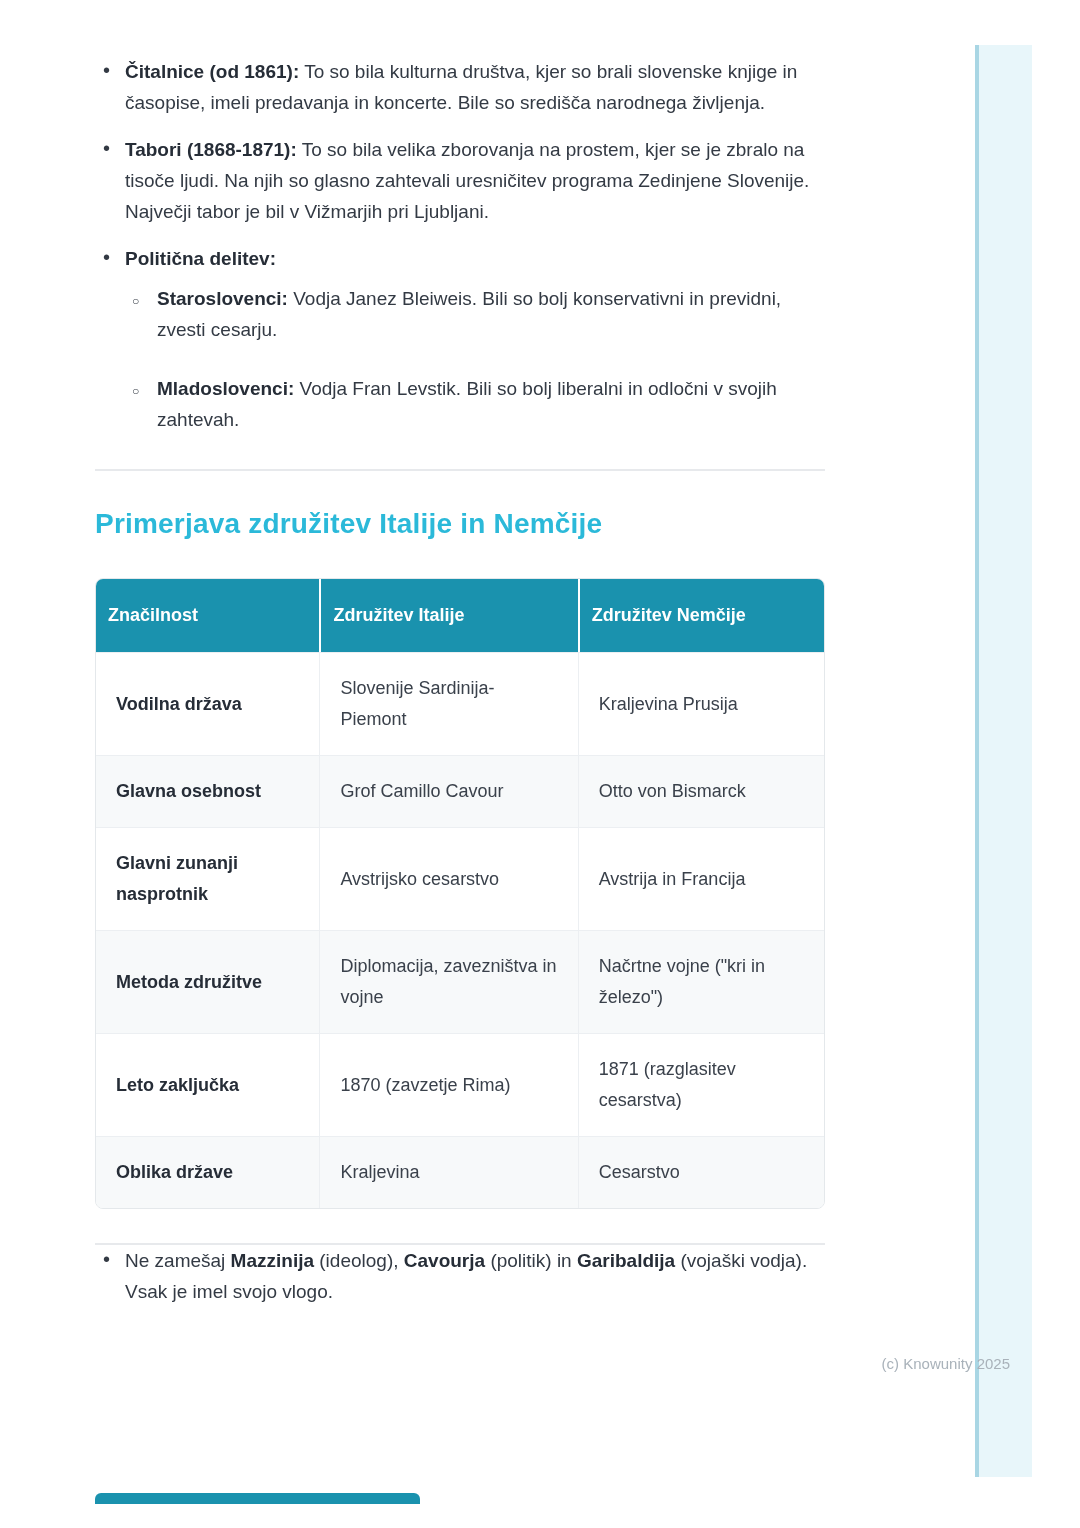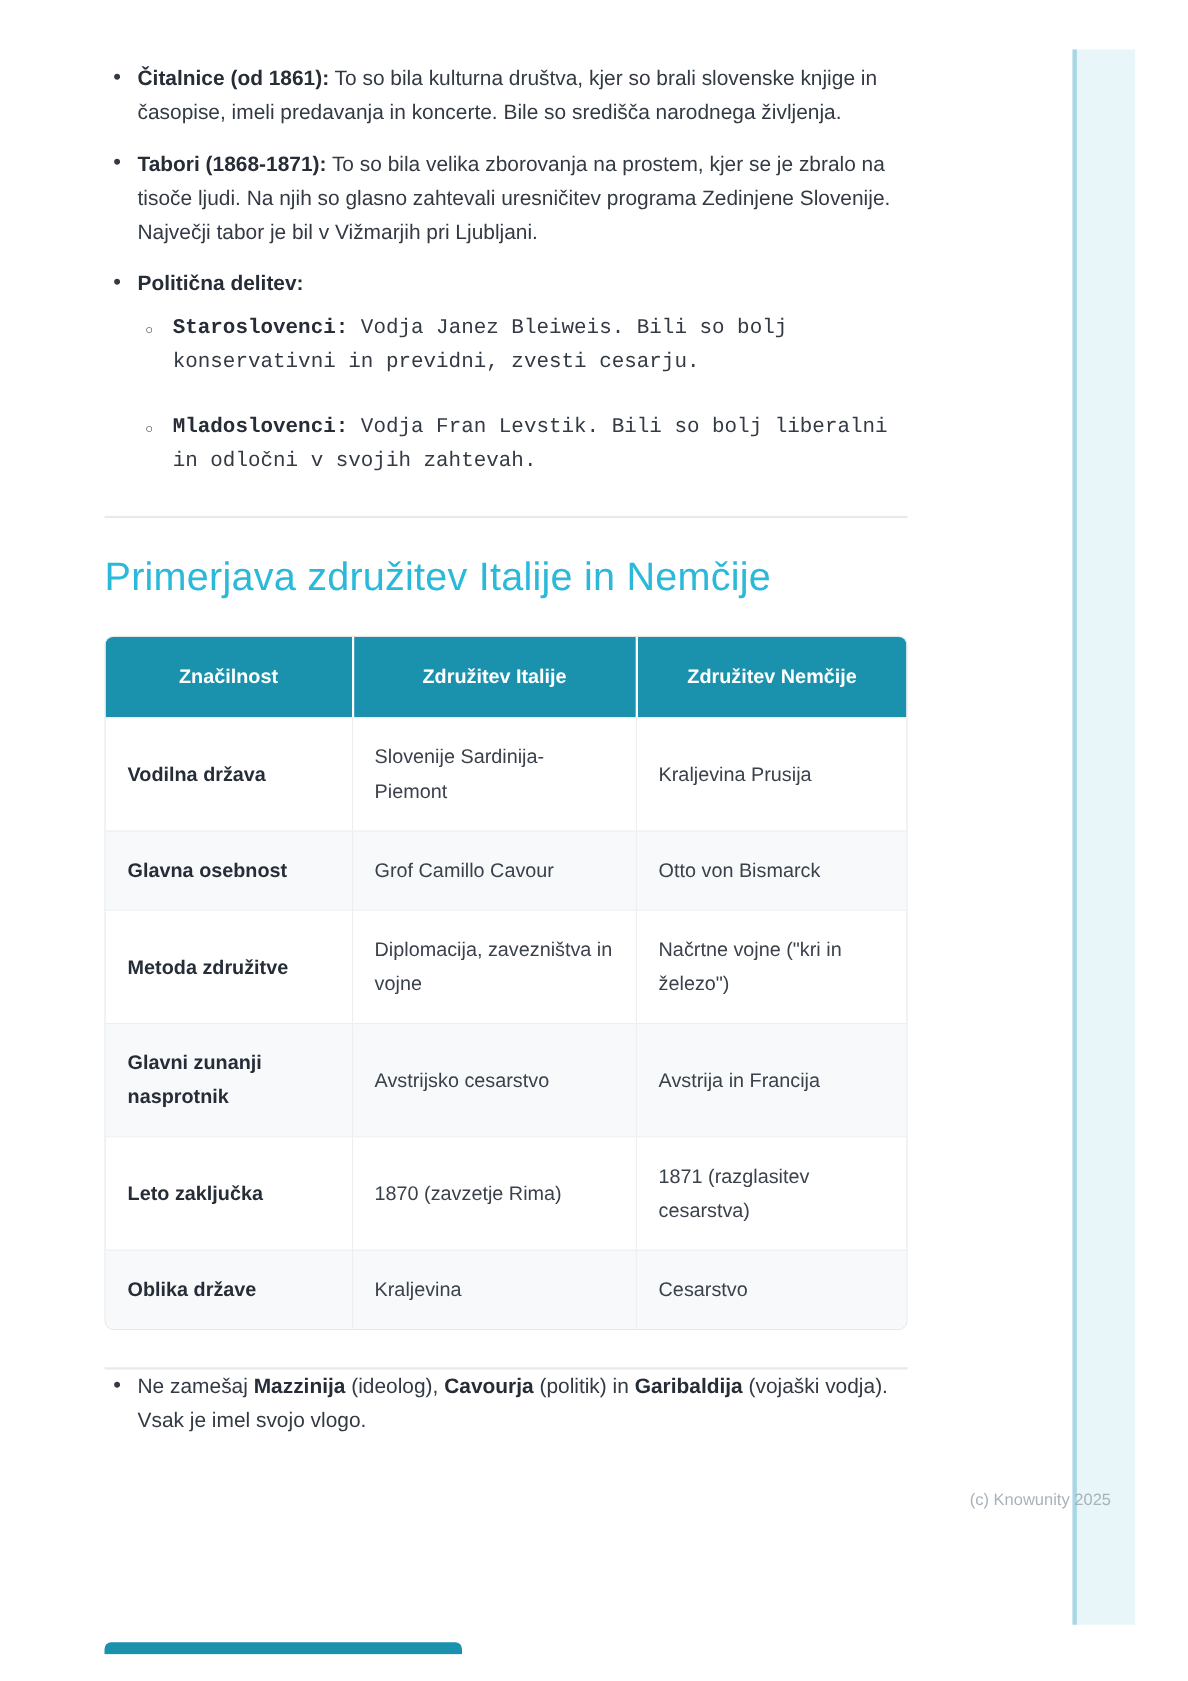--- a/index.html
+++ b/index.html
@@ -39,39 +39,39 @@
   b, th { color: #262d37; }
 
   ul.top-list { list-style: none; margin: 0; padding: 0; }
   li.top-item { position: relative; padding-left: 30px; margin-bottom: 16px; }
   li.top-item::before {
     content: "\2022";
     position: absolute; left: 8px; top: -1px;
     color: #333a44; font-size: 20px;
   }
 
-  ul.sub-list { list-style: none; margin: 9px 0 0 0; padding: 0; font-family: Liberation Mono, monospace; }
+  ul.sub-list { list-style: none; margin: 9px 0 0 0; padding: 0; }
   li.sub-item { position: relative; padding-left: 32px; margin-bottom: 28px; }
   li.sub-item::before {
     content: "\25CB";
     position: absolute; left: 7px; top: 3px;
     color: #333a44; font-size: 12px;
   }
 
   hr.divider {
     border: none;
     border-top: 2px solid #e7e9ec;
     margin: 34px 0 0 0;
   }
 
   h2.section-heading {
     margin: 36px 0 0 0;
-    font-size: 36px;
+    font-size: 28px;
     line-height: 33px;
-    font-weight: 400;
+    font-weight: 700;
     color: #2bb9d9;
     letter-spacing: 0.2px;
   }
 
   table.cmp-table {
     margin-top: 38px;
     width: 730px;
     border-collapse: separate;
     border-spacing: 0;
     border: 1px solid #e4e8eb;
@@ -81,22 +81,22 @@
     line-height: 31px;
   }
   .cmp-table col.c1 { width: 224px; }
   .cmp-table col.c2 { width: 259px; }
   .cmp-table col.c3 { width: 247px; }
 
   .cmp-table thead th {
     background: #1a92ae;
     color: #ffffff;
     font-weight: 600;
-    text-align: center;
-    padding: 21px 35px;
+    text-align: left;
+    padding: 21px 12px;
     border-left: 2px solid #ffffff;
   }
   .cmp-table thead th:first-child { border-left: none; }
 
   .cmp-table tbody th, .cmp-table tbody td {
     text-align: left;
     vertical-align: middle;
     padding: 20px 20px;
     border-top: 1px solid #eceff2;
     border-left: 1px solid #eceff2;
@@ -185,28 +185,28 @@
           <th>Vodilna država</th>
           <td>Slovenije Sardinija-Piemont</td>
           <td>Kraljevina Prusija</td>
         </tr>
         <tr>
           <th>Glavna osebnost</th>
           <td>Grof Camillo Cavour</td>
           <td>Otto von Bismarck</td>
         </tr>
         <tr>
+          <th>Glavni zunanji nasprotnik</th>
+          <td>Avstrijsko cesarstvo</td>
+          <td>Avstrija in Francija</td>
+        </tr>
+        <tr>
           <th>Metoda združitve</th>
           <td>Diplomacija, zavezništva in vojne</td>
           <td>Načrtne vojne ("kri in železo")</td>
-        </tr>
-        <tr>
-          <th>Glavni zunanji nasprotnik</th>
-          <td>Avstrijsko cesarstvo</td>
-          <td>Avstrija in Francija</td>
         </tr>
         <tr>
           <th>Leto zaključka</th>
           <td>1870 (zavzetje Rima)</td>
           <td>1871 (razglasitev cesarstva)</td>
         </tr>
         <tr>
           <th>Oblika države</th>
           <td>Kraljevina</td>
           <td>Cesarstvo</td>

